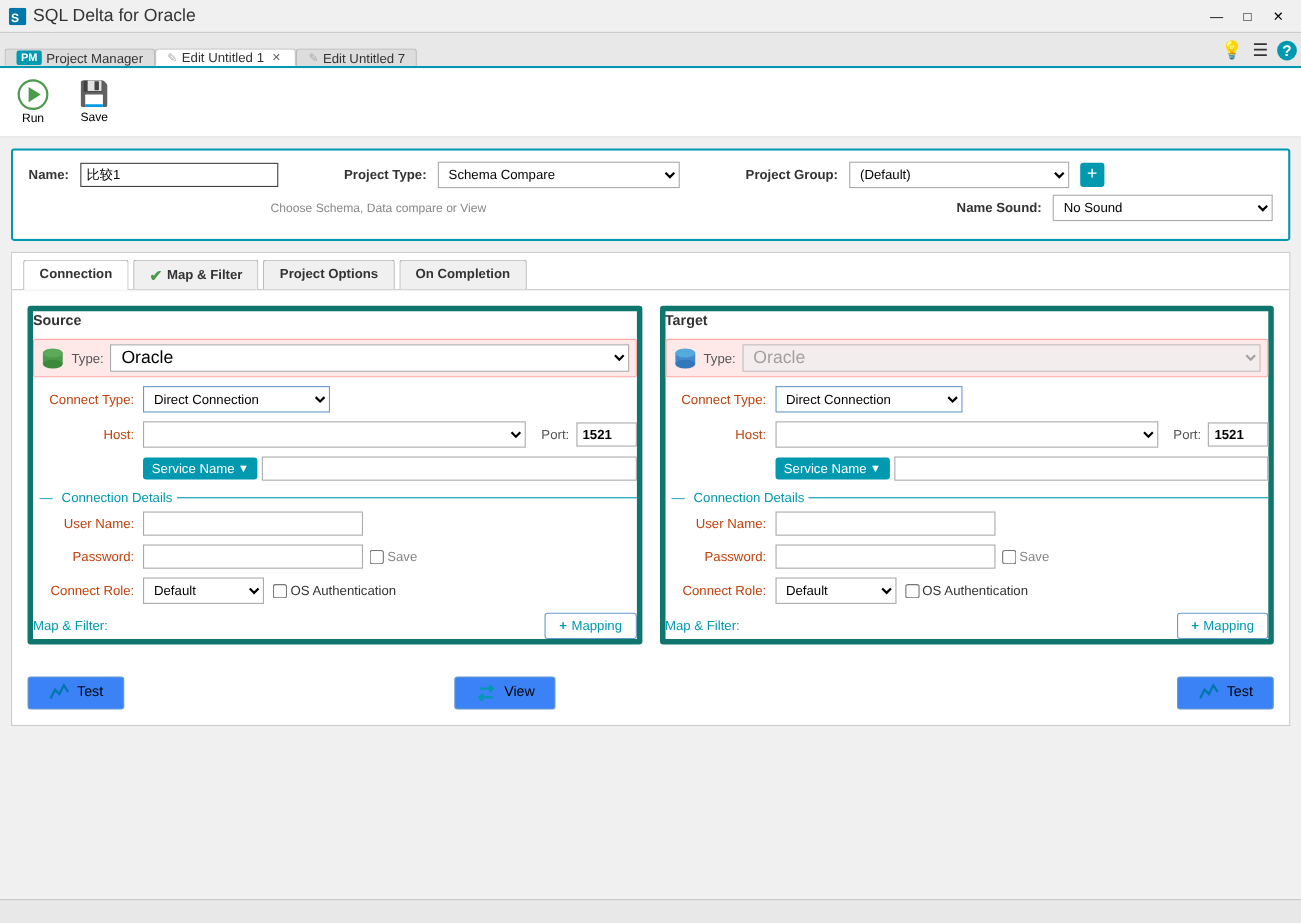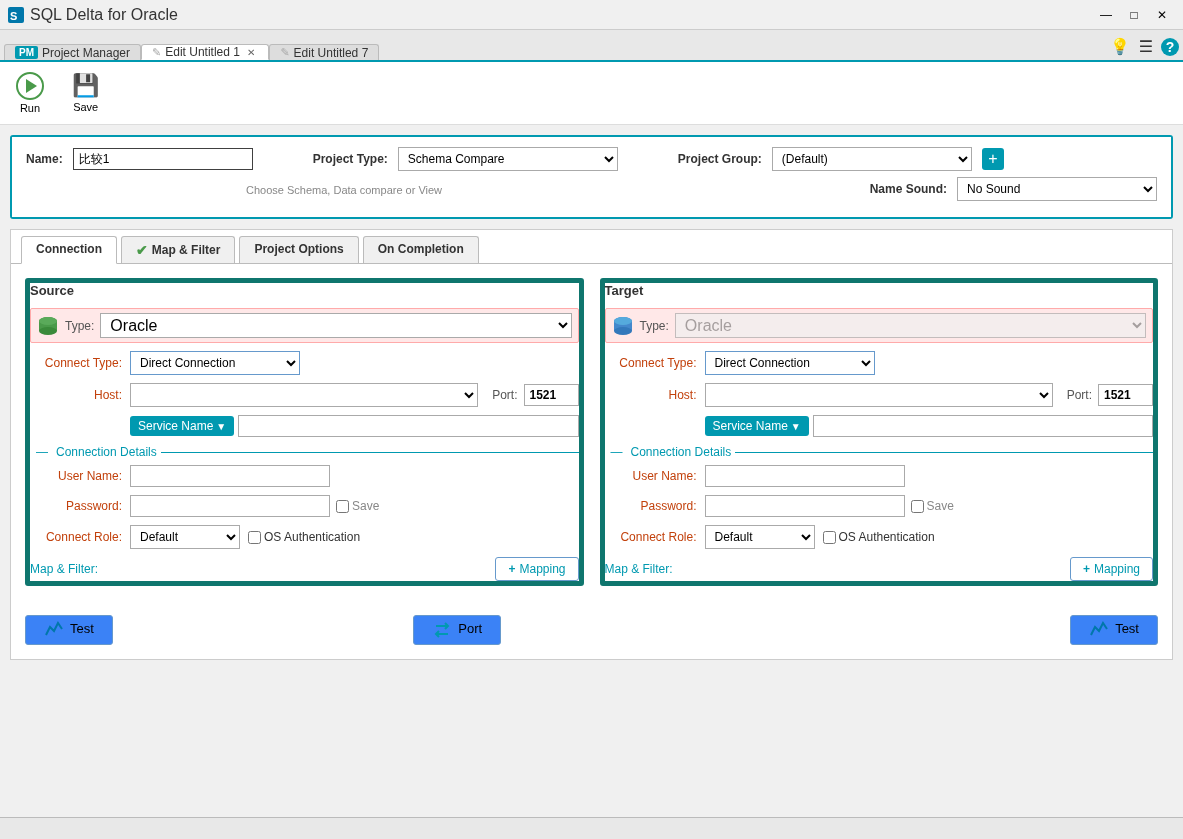--- a/index.html
+++ b/index.html
@@ -363,21 +363,21 @@
         <span>Test</span>
       </button>
     </div>
 
     <div style="flex:1;display:flex;justify-content:flex-start;padding-left:16px">
       <button class="action-btn">
         <svg width="20" height="18" viewBox="0 0 20 18">
           <path d="M4 5 L16 5 M13 2 L16 5 L13 8" fill="none" stroke="#0099b0" stroke-width="2"></path>
           <path d="M16 13 L4 13 M7 10 L4 13 L7 16" fill="none" stroke="#0099b0" stroke-width="2"></path>
         </svg>
-        <span>Port</span>
+        <span>View</span>
       </button>
     </div>
     <div style="flex:1;display:flex;justify-content:flex-end">
       <button class="action-btn">
         <svg width="20" height="16" viewBox="0 0 20 16">
           <polyline points="2,14 6,6 10,10 14,2 18,8" fill="none" stroke="#0077aa" stroke-width="2"></polyline>
         </svg>
         <span>Test</span>
       </button>
     </div>

